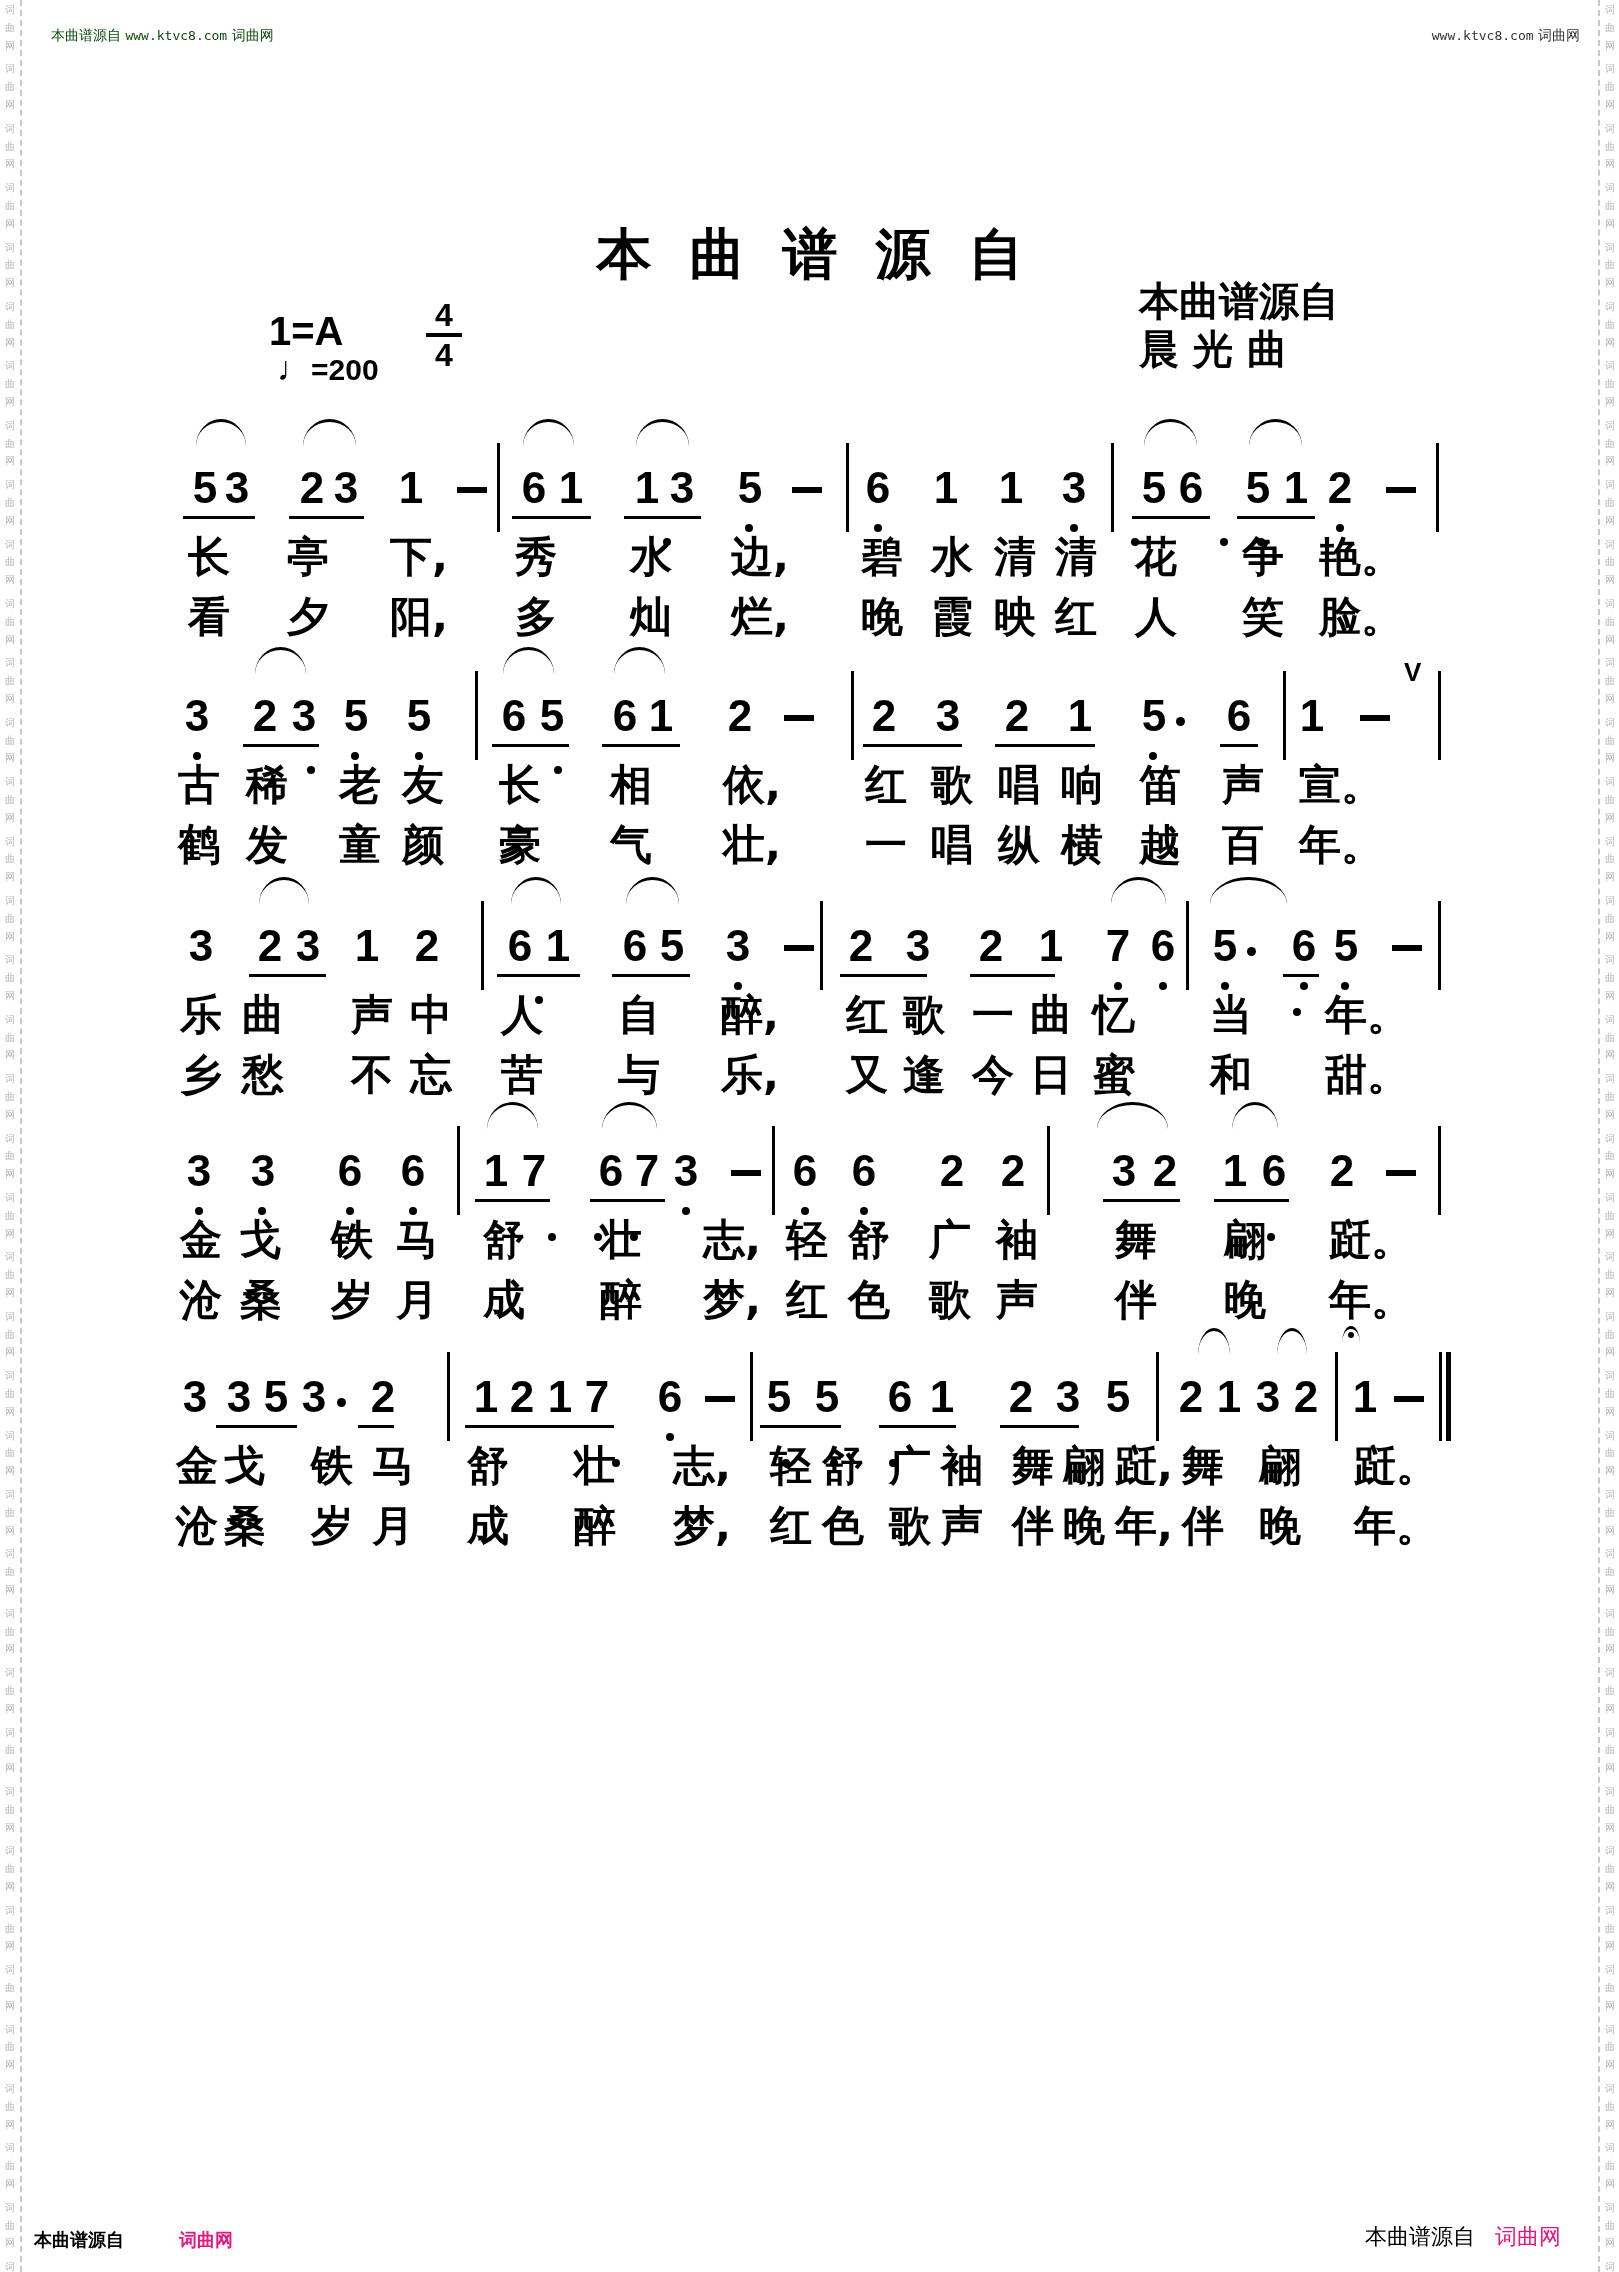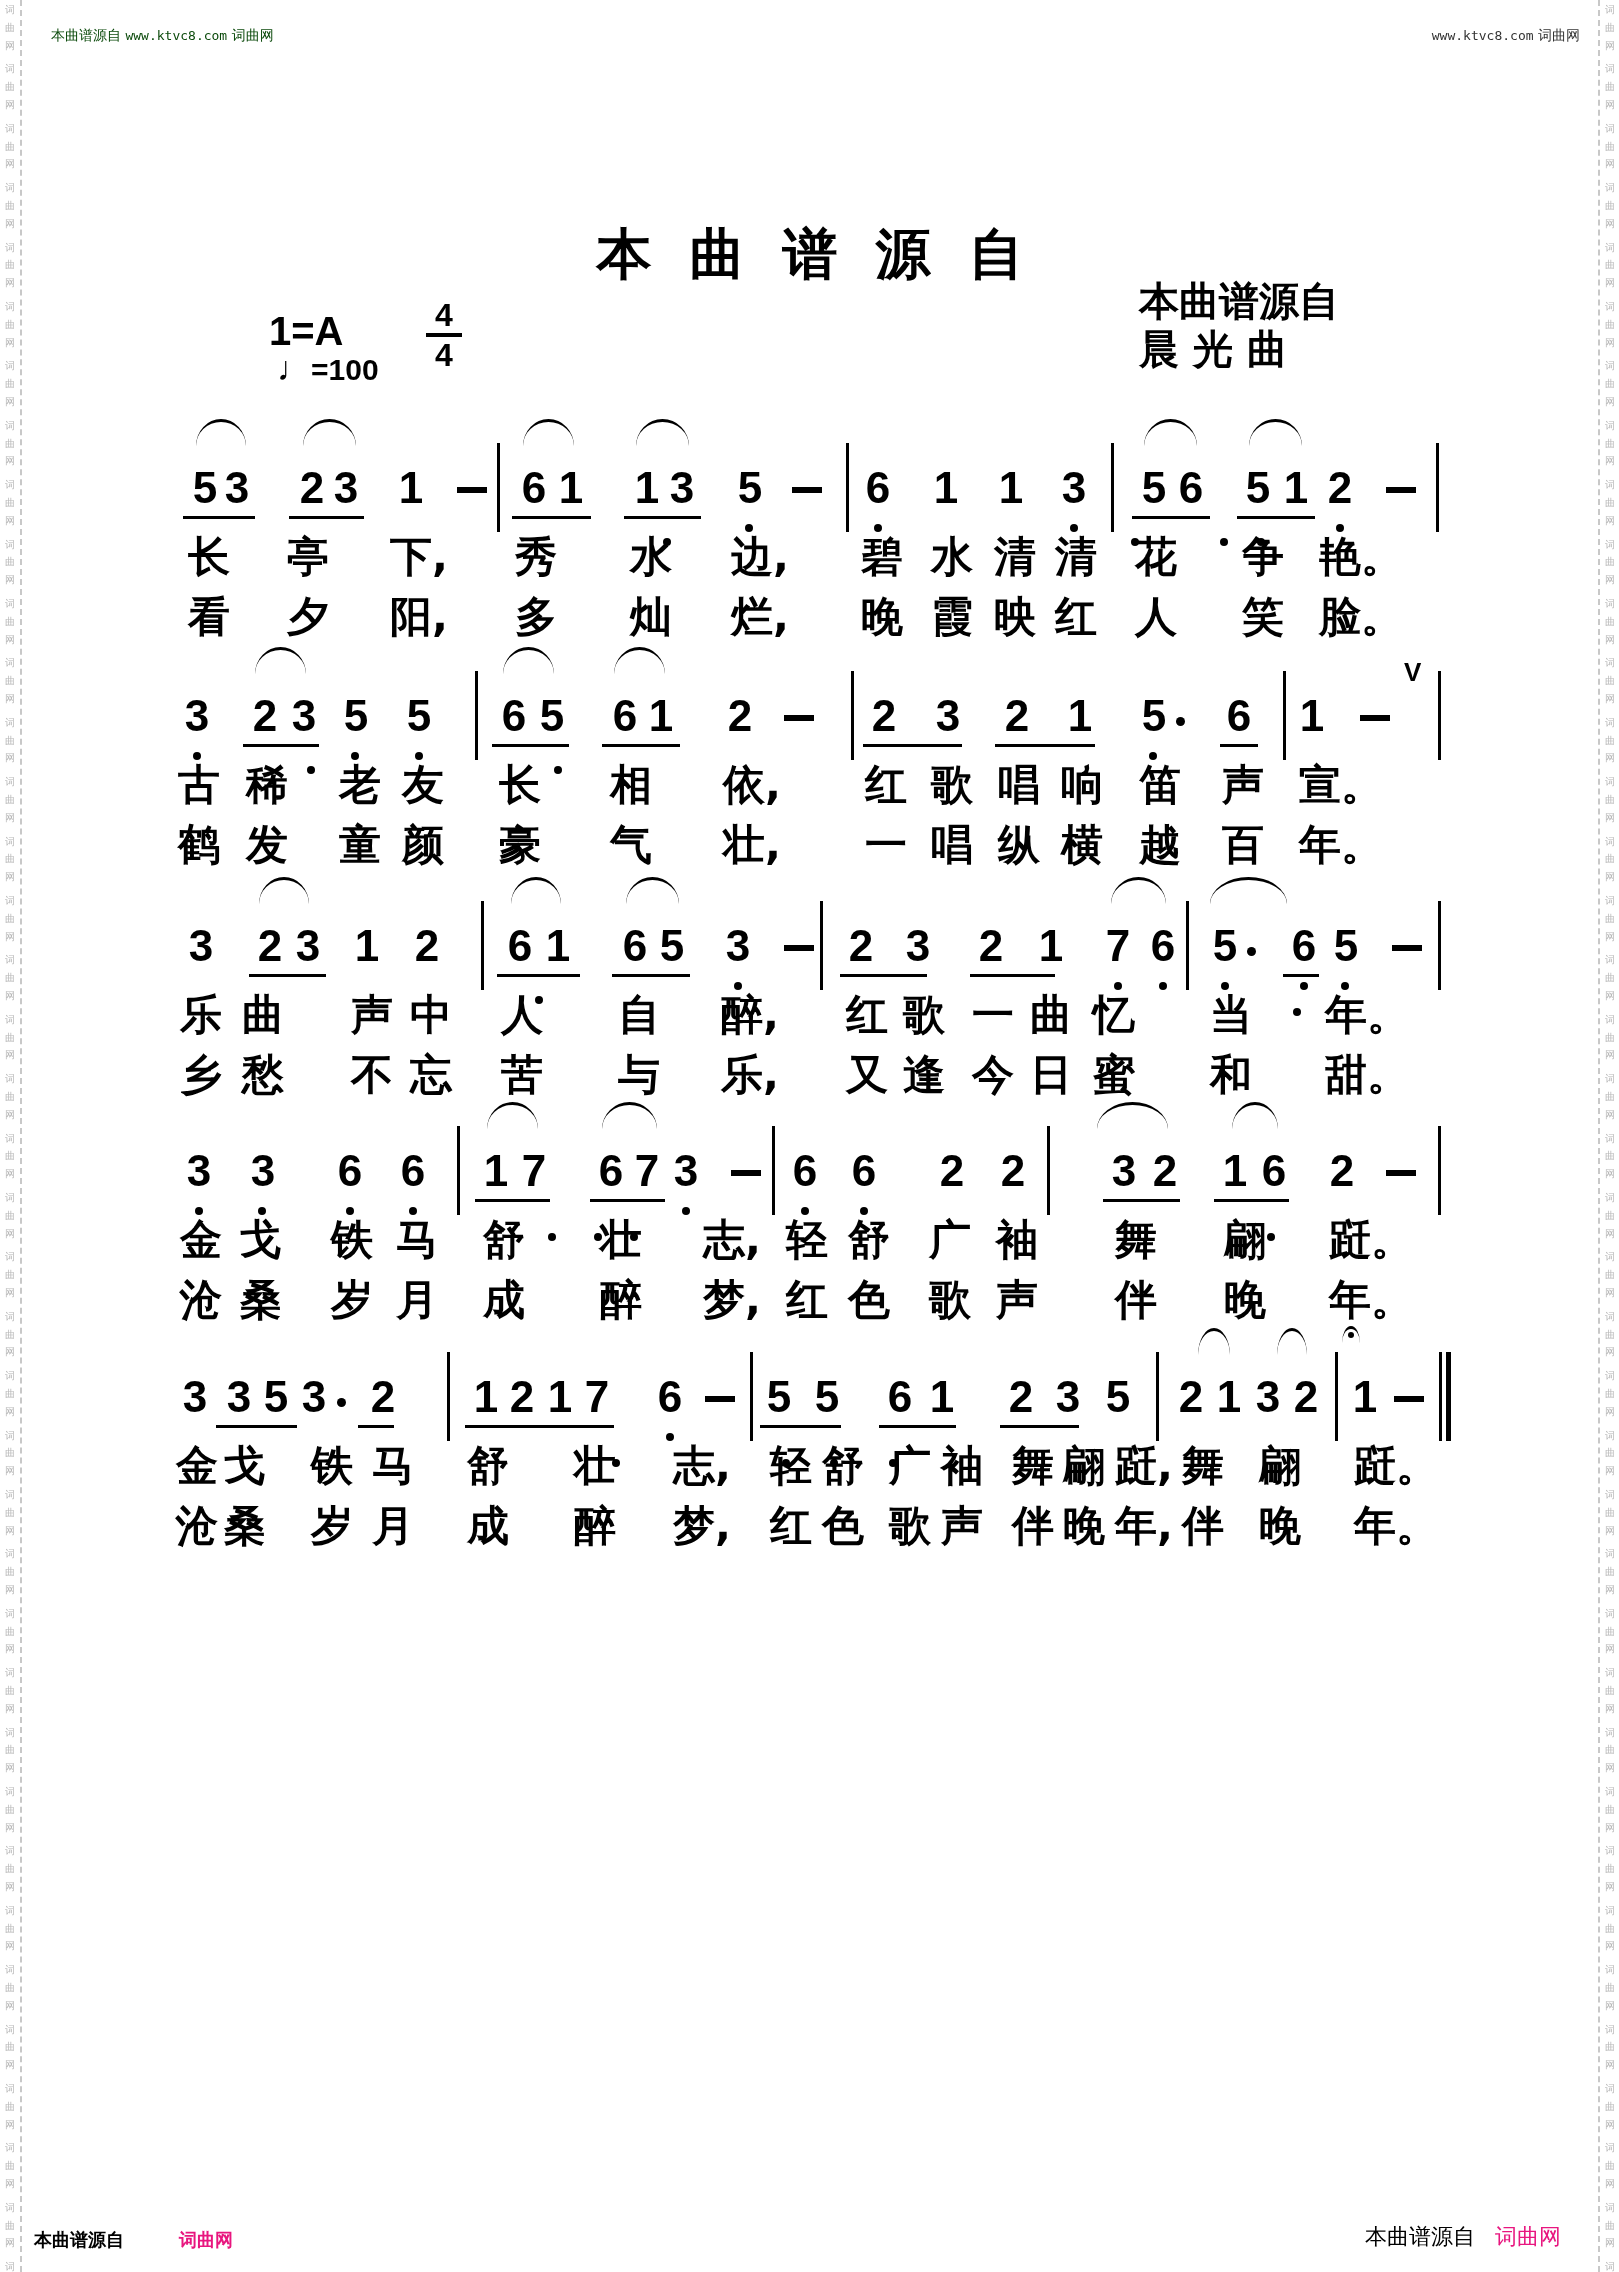--- a/index.html
+++ b/index.html
@@ -299,21 +299,21 @@
   <span>词曲网</span>
 </div>
 <div class="hdr hdr-right">
   <span class="url">www.ktvc8.com</span>
   <span>词曲网</span>
 </div>
 
 <div class="title">本曲谱源自</div>
 <div class="key">1=A</div>
 <div class="tempo">
-  <span class="note-glyph">♩</span><span>=100</span>
+  <span class="note-glyph">♩</span><span>=200</span>
 </div>
 <div class="timesig">
   <div>4</div>
   <div class="bar"></div>
   <div>4</div>
 </div>
 <div class="credits">
   <div>本曲谱源自</div>
   <div class="composer">晨光曲</div>
 </div>

